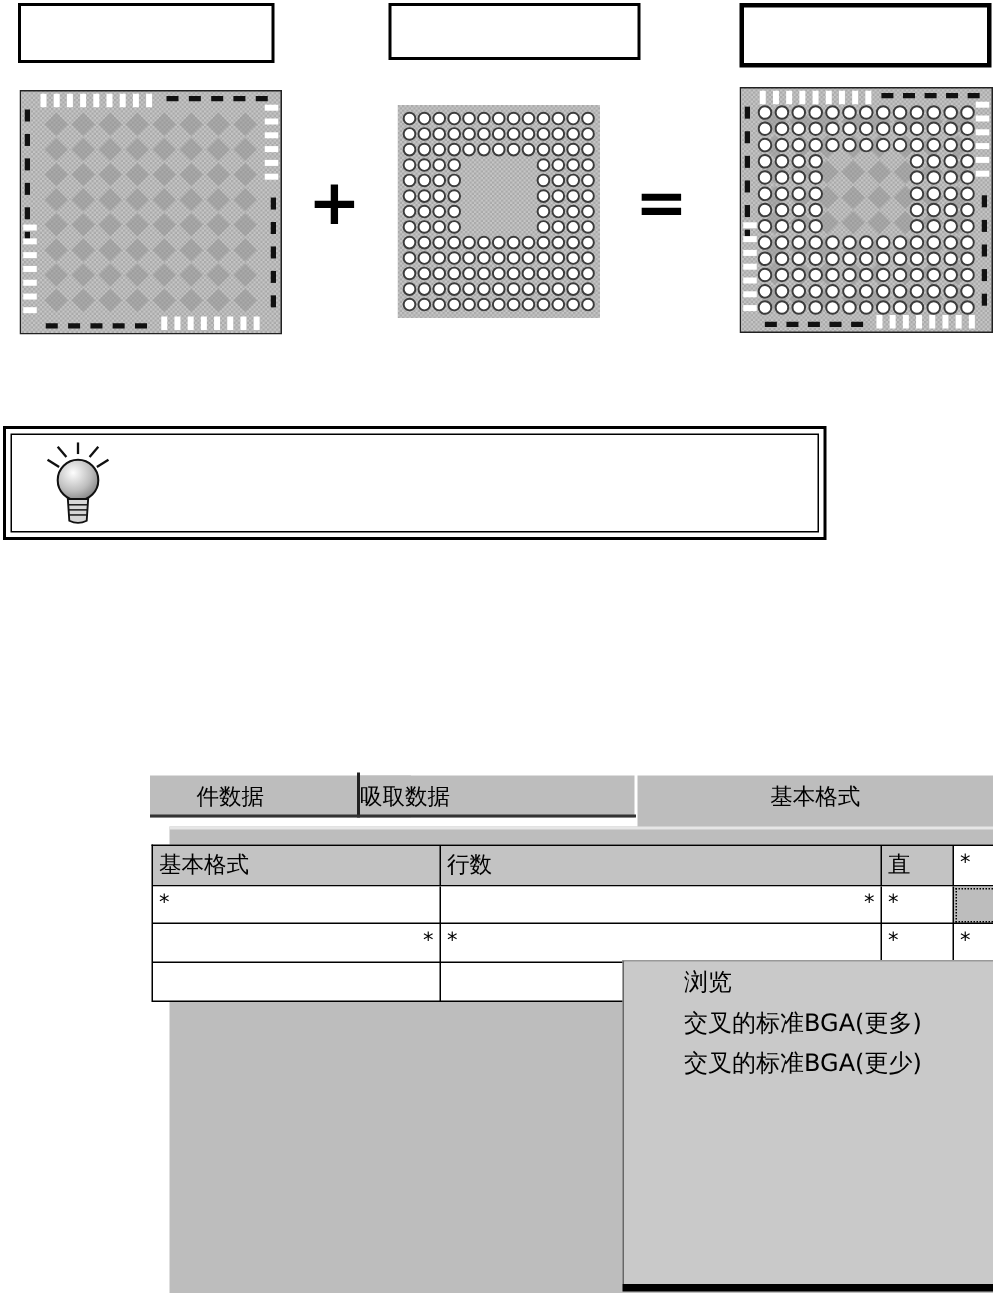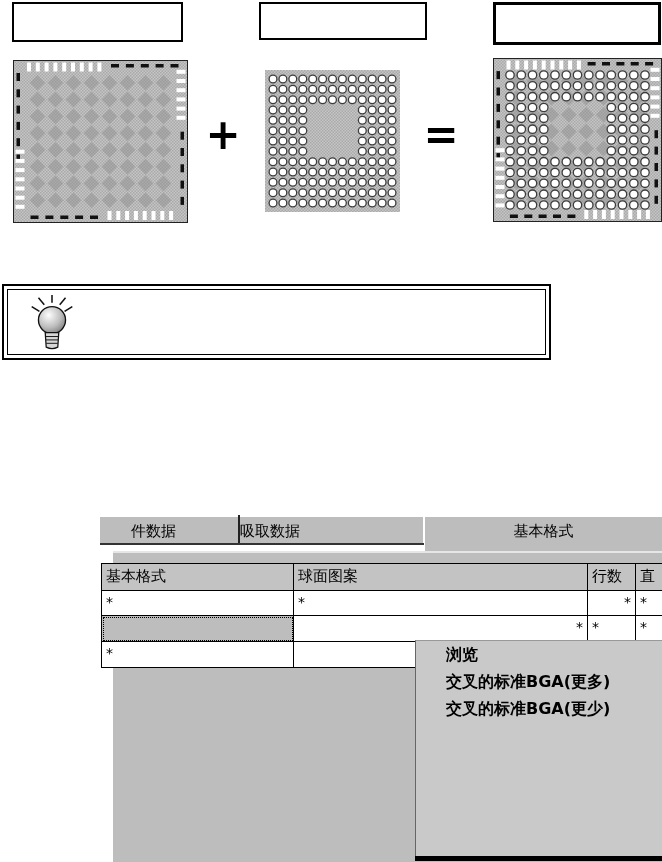--- a/index.html
+++ b/index.html
@@ -46,21 +46,21 @@
   .hdr{background:var(--hdr,#c3c3c3);font-size:15px;line-height:21px;}
   .dat{font-size:14px;line-height:19px;}
   .num{text-align:right;}
   .sel{background:var(--panel,#bdbdbd);outline:1px dotted #000;outline-offset:-2px;}
 
   
   .menu{position:absolute;left:415px;top:640px;width:247px;height:216px;
         background:var(--menu,#c9c9c9);border-left:1px solid #666;border-top:1px solid #999;
         box-sizing:border-box;z-index:5;}
   .menu-bottom{position:absolute;left:415px;top:856px;width:247px;height:5px;background:#000;z-index:6;}
-  .mi{height:27px;line-height:27px;padding-left:30px;font-size:16px;white-space:nowrap;font-weight:bold;}
+  .mi{height:27px;line-height:27px;padding-left:40px;font-size:16px;white-space:nowrap;}
 </style>
 </head>
 <body>
 
 <div class="page">
 
   <div class="lblbox b1"></div>
   <div class="lblbox b2"></div>
   <div class="lblbox b3"></div>
 
@@ -652,21 +652,20 @@
     <span>吸取数据</span>
   </div>
   <div class="tab tab3">
     <span>基本格式</span>
   </div>
   <div class="tabline"></div>
   <div class="panel"></div>
 
   <div class="tbl">
     <div class="cell hdr">基本格式</div>
-    <div class="cell hdr">球面图案</div>
     <div class="cell hdr">行数</div>
     <div class="cell hdr">直</div>
 
     <div class="cell dat">*</div>
     <div class="cell dat">*</div>
     <div class="cell dat num">*</div>
     <div class="cell dat">*</div>
 
     <div class="cell dat sel"></div>
     <div class="cell dat num">*</div>

